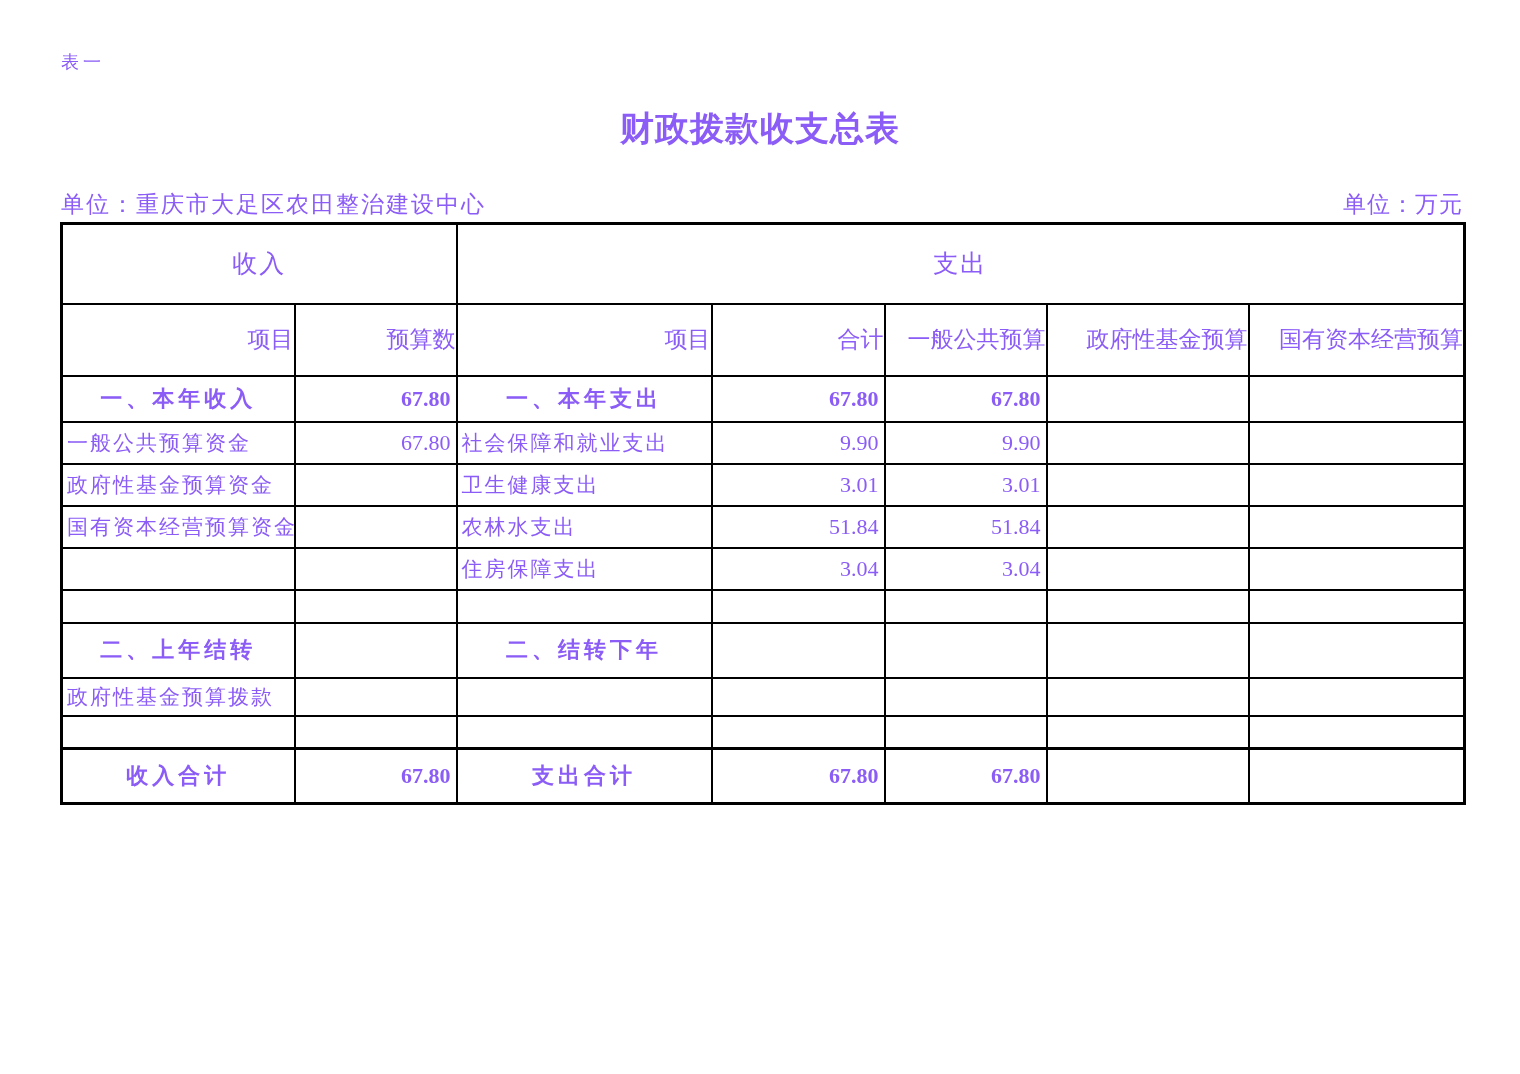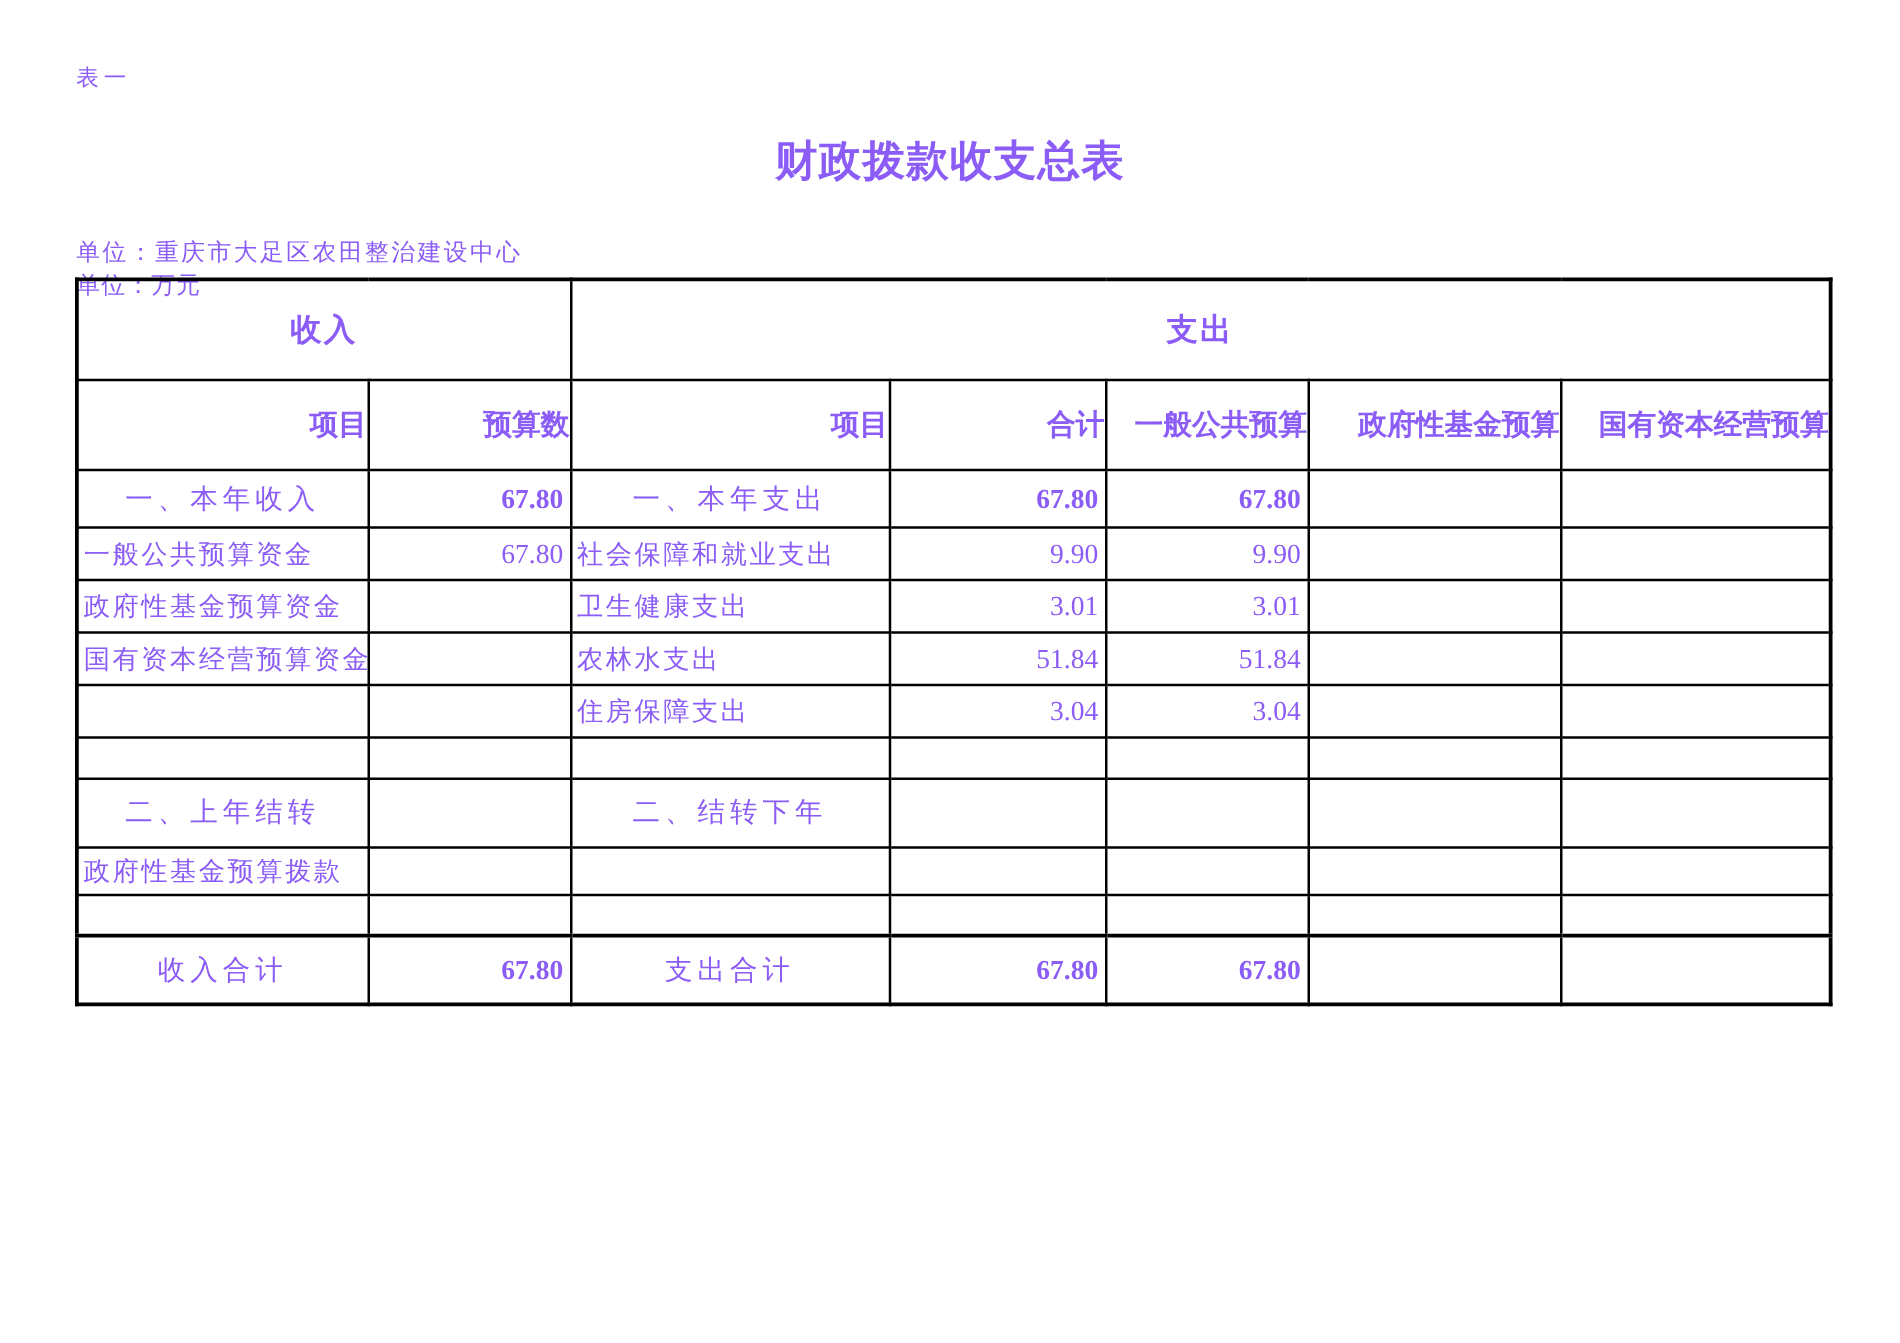--- a/index.html
+++ b/index.html
@@ -30,22 +30,21 @@
     font-weight: bold;
     letter-spacing: 1px;
   }
   .units {
     position: absolute;
     left: 61px;
     right: 57px;
     top: 189px;
     display: flex;
     justify-content: space-between;
-    font-size: 19px;
-    flex-direction: column;
+    font-size: 23px;
   }
   .unit-left { letter-spacing: 2px; }
   .unit-right { letter-spacing: 1px; }
 
   table.budget {
     position: absolute;
     left: 60px;
     top: 222px;
     width: 1403px;
     table-layout: fixed;
@@ -54,31 +53,31 @@
   }
   .budget th, .budget td {
     border: 2px solid #000000;
     padding: 0;
     vertical-align: middle;
     overflow: hidden;
     white-space: nowrap;
   }
   .budget thead th {
     font-family: "Liberation Sans", "DejaVu Sans", sans-serif;
-    font-weight: bold;
+    font-weight: normal;
     text-align: center;
   }
   tr.group-row { height: 80px; }
   tr.group-row th { font-size: 25px; letter-spacing: 2px; }
   tr.col-row { height: 72px; }
   tr.col-row th { font-size: 23px; text-align: right; }
 
   .budget td { font-size: 21px; }
   td.cat {
-    font-weight: normal;
+    font-weight: bold;
     text-align: center;
     letter-spacing: 4px;
     font-size: 22px;
   }
   td.lbl {
     text-align: left;
     padding-left: 4px;
     letter-spacing: 2px;
   }
   td.num {

